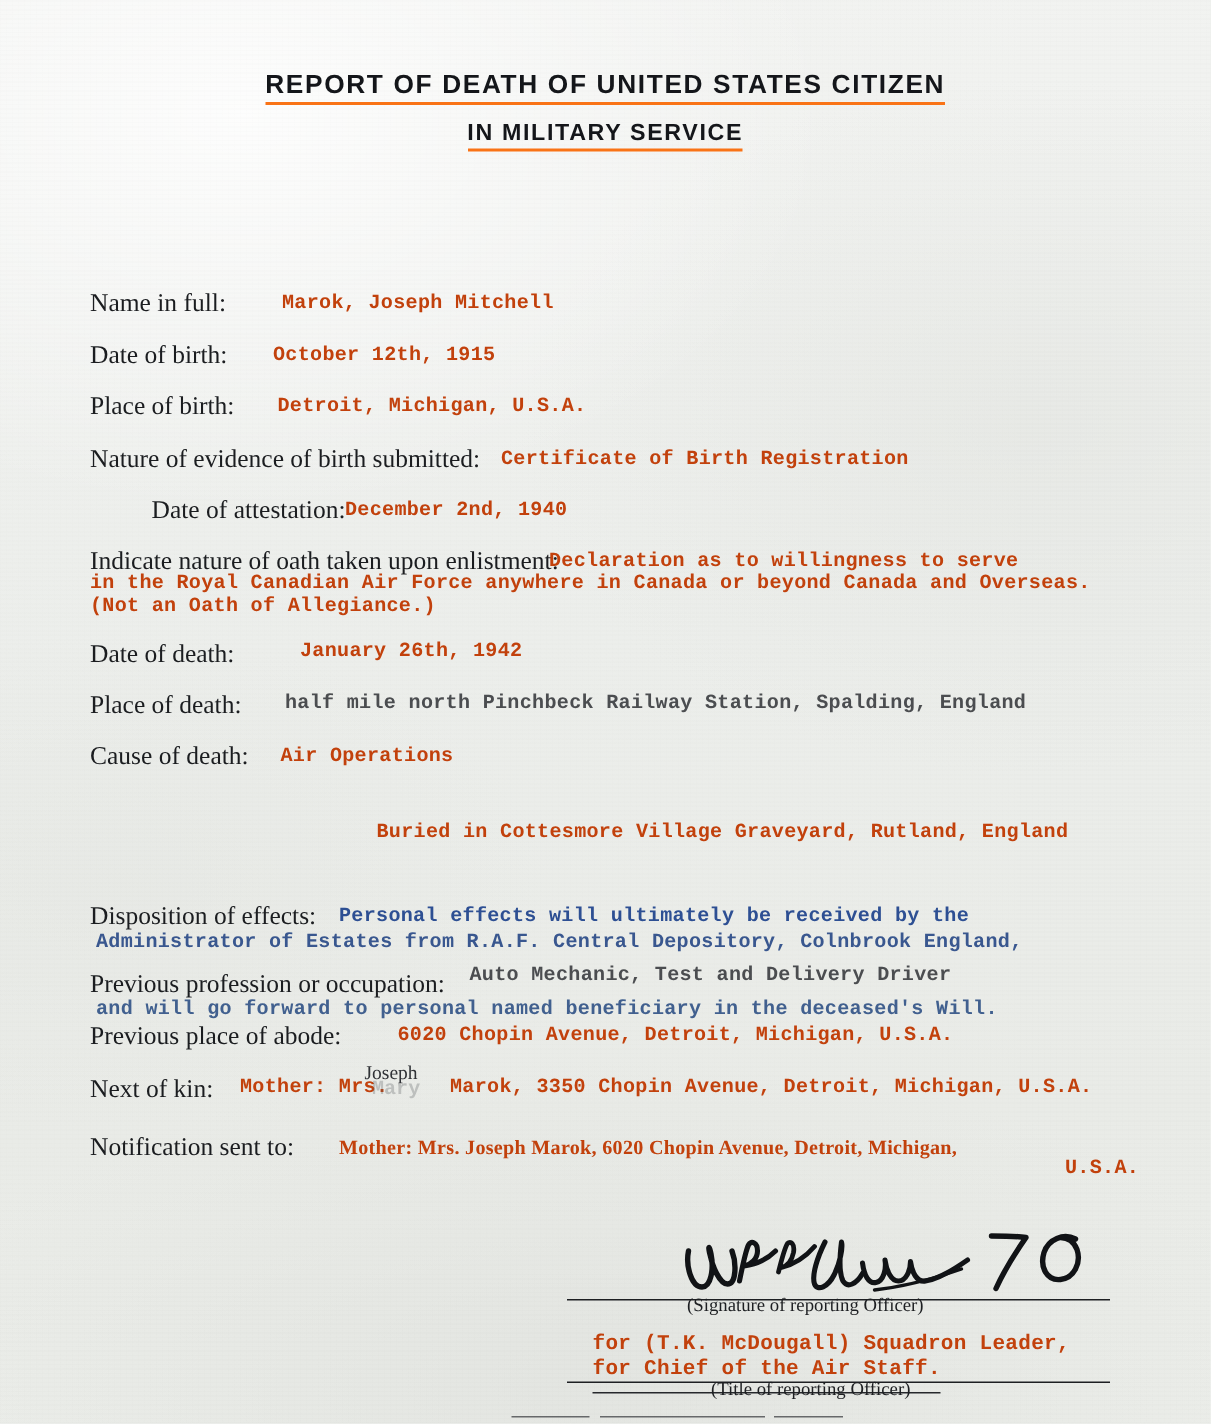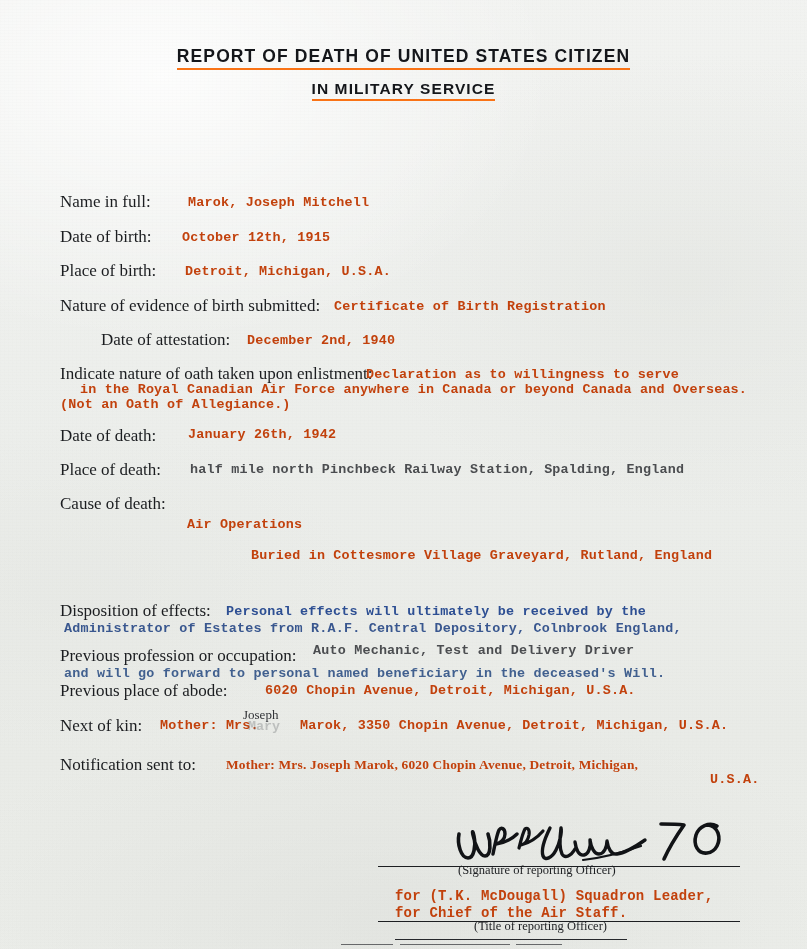--- a/index.html
+++ b/index.html
@@ -64,21 +64,21 @@
     position:absolute;
     font-family:"Liberation Serif",serif;
     font-size:13px;color:#303236;white-space:pre;
   }
   .strike{
     position:absolute;
     font-family:"Liberation Mono",monospace;
     font-size:13.4px;font-weight:bold;
     color:rgba(90,92,96,.30);white-space:pre;
   }
-  .ul{border-bottom:1.6px solid #26282c;padding-bottom:18px;}
+  .ul{border-bottom:1.6px solid #26282c;padding-bottom:7px;}
 
   
   .rule{position:absolute;background:#1d1f22;height:1.4px;}
   .cap{
     position:absolute;
     font-family:"Liberation Serif",serif;
     font-size:12.5px;color:#1d1f22;white-space:pre;
   }
   #sig{
     position:absolute;
@@ -109,35 +109,35 @@
   <div class="lbl" style="left:60px;top:227px;">Date of birth:</div>
   <div class="tw" style="left:182px;top:230px;">October 12th, 1915</div>
 
   <div class="lbl" style="left:60px;top:261px;">Place of birth:</div>
   <div class="tw" style="left:185px;top:264px;">Detroit, Michigan, U.S.A.</div>
 
   <div class="lbl" style="left:60px;top:296px;">Nature of evidence of birth submitted:</div>
   <div class="tw" style="left:334px;top:299px;">Certificate of Birth Registration</div>
 
   <div class="lbl" style="left:60px;top:330px;margin-left:41px;">Date of attestation:</div>
-  <div class="tw" style="left:230px;top:333px;padding-left:17px;">December 2nd, 1940</div>
+  <div class="tw" style="left:213px;top:333px;padding-left:17px;">December 2nd, 1940</div>
 
   <div class="lbl" style="left:60px;top:364px;">Indicate nature of oath taken upon enlistment:</div>
   <div class="tw" style="left:366px;top:367px;">Declaration as to willingness to serve</div>
-  <div class="tw" style="left:60px;top:382px;margin-left:20px;">in the Royal Canadian Air Force anywhere in Canada or beyond Canada and Overseas.</div>
+  <div class="tw" style="left:60px;top:382px;">in the Royal Canadian Air Force anywhere in Canada or beyond Canada and Overseas.</div>
   <div class="tw" style="left:60px;top:397px;">(Not an Oath of Allegiance.)</div>
 
   <div class="lbl" style="left:60px;top:426px;">Date of death:</div>
-  <div class="tw" style="left:188px;top:427px;">January 26th, 1942</div>
+  <div class="tw" style="left:200px;top:427px;">January 26th, 1942</div>
 
   <div class="lbl" style="left:60px;top:460px;">Place of death:</div>
   <div class="tw faint" style="left:190px;top:462px;">half mile north Pinchbeck Railway Station, Spalding, England</div>
 
   <div class="lbl" style="left:60px;top:494px;">Cause of death:</div>
-  <div class="tw" style="left:187px;top:497px;margin-top:20px;">Air Operations</div>
+  <div class="tw" style="left:187px;top:497px;">Air Operations</div>
 
   <div class="tw" style="left:251px;top:548px;">Buried in Cottesmore Village Graveyard, Rutland, England</div>
 
   <div class="lbl" style="left:60px;top:601px;">Disposition of effects:</div>
   <div class="tw blue" style="left:226px;top:604px;">Personal effects will ultimately be received by the</div>
   <div class="tw blue2" style="left:64px;top:621px;">Administrator of Estates from R.A.F. Central Depository, Colnbrook England,</div>
   <div class="tw blue3" style="left:64px;top:666px;">and will go forward to personal named beneficiary in the deceased's Will.</div>
 
   <div class="lbl" style="left:60px;top:646px;">Previous profession or occupation:</div>
   <div class="tw faint" style="left:313px;top:643px;">Auto Mechanic, Test and Delivery Driver</div>

